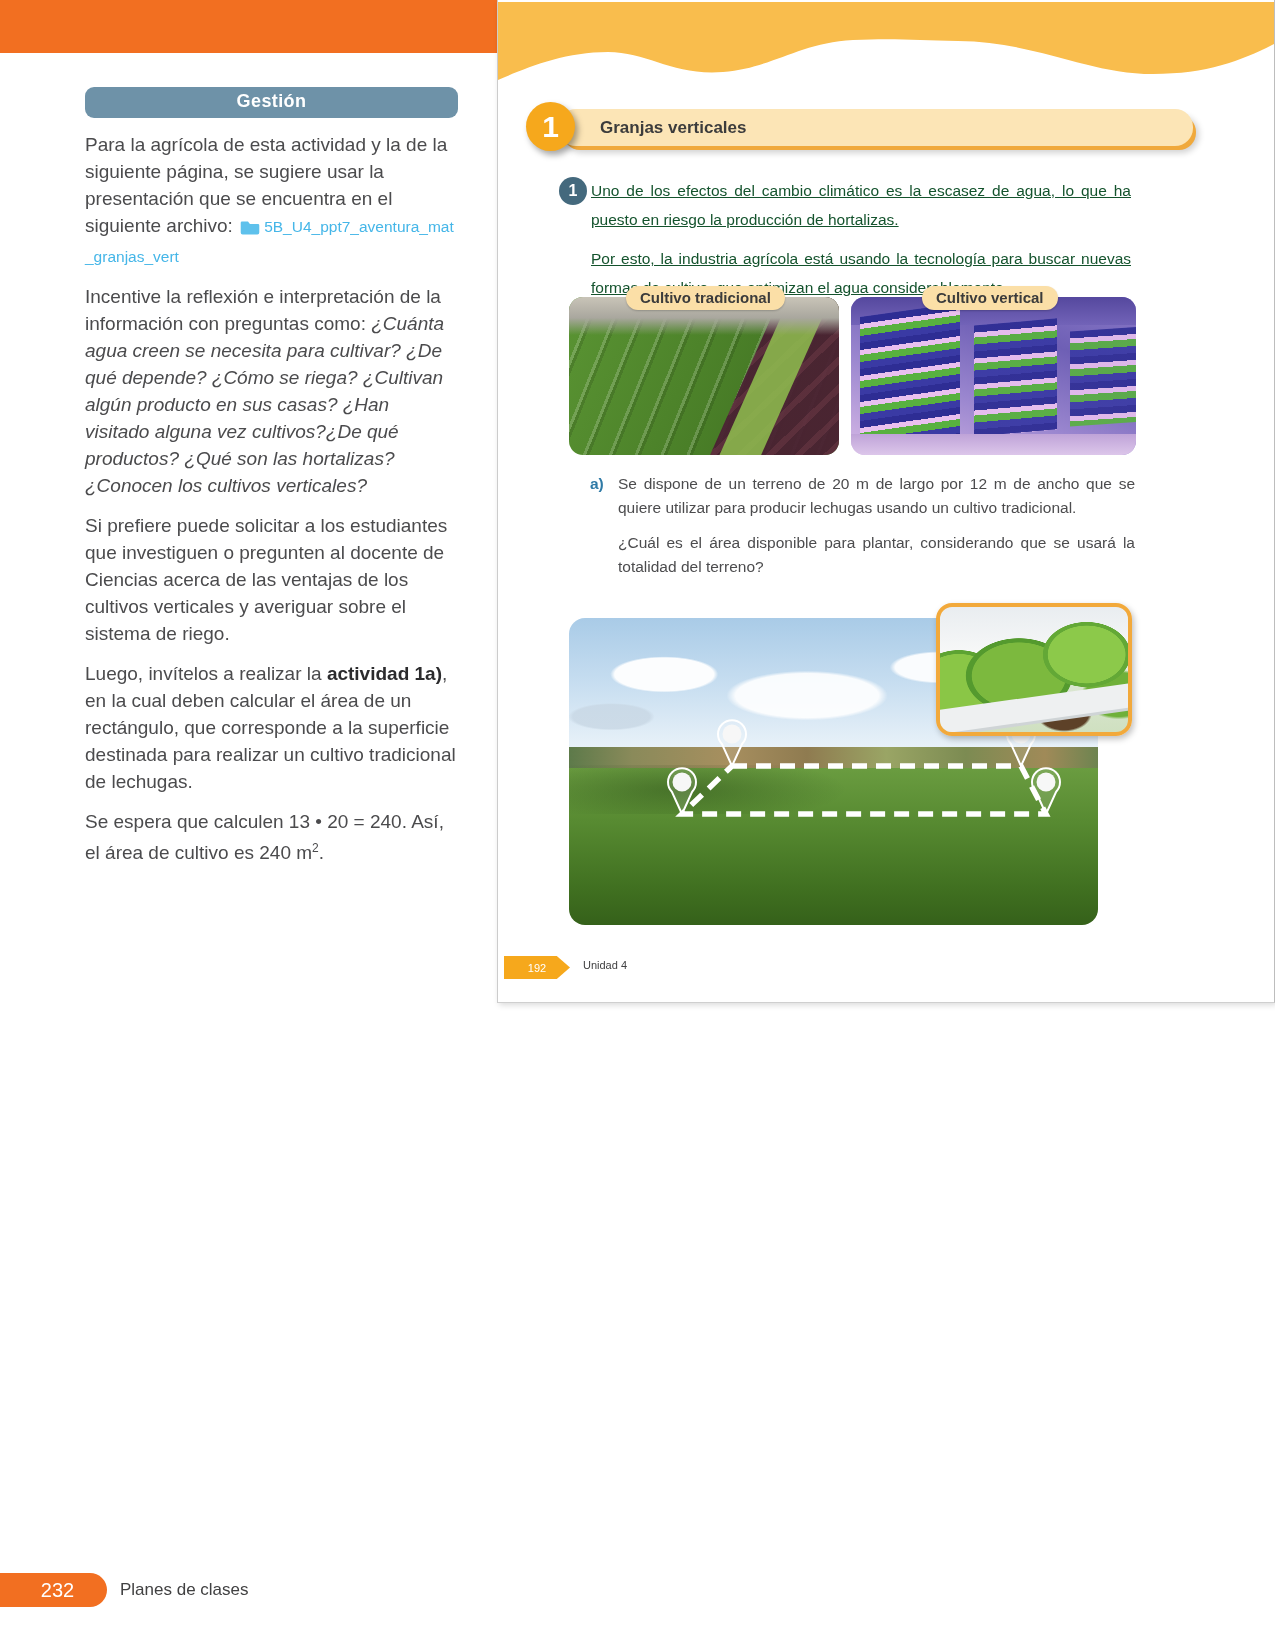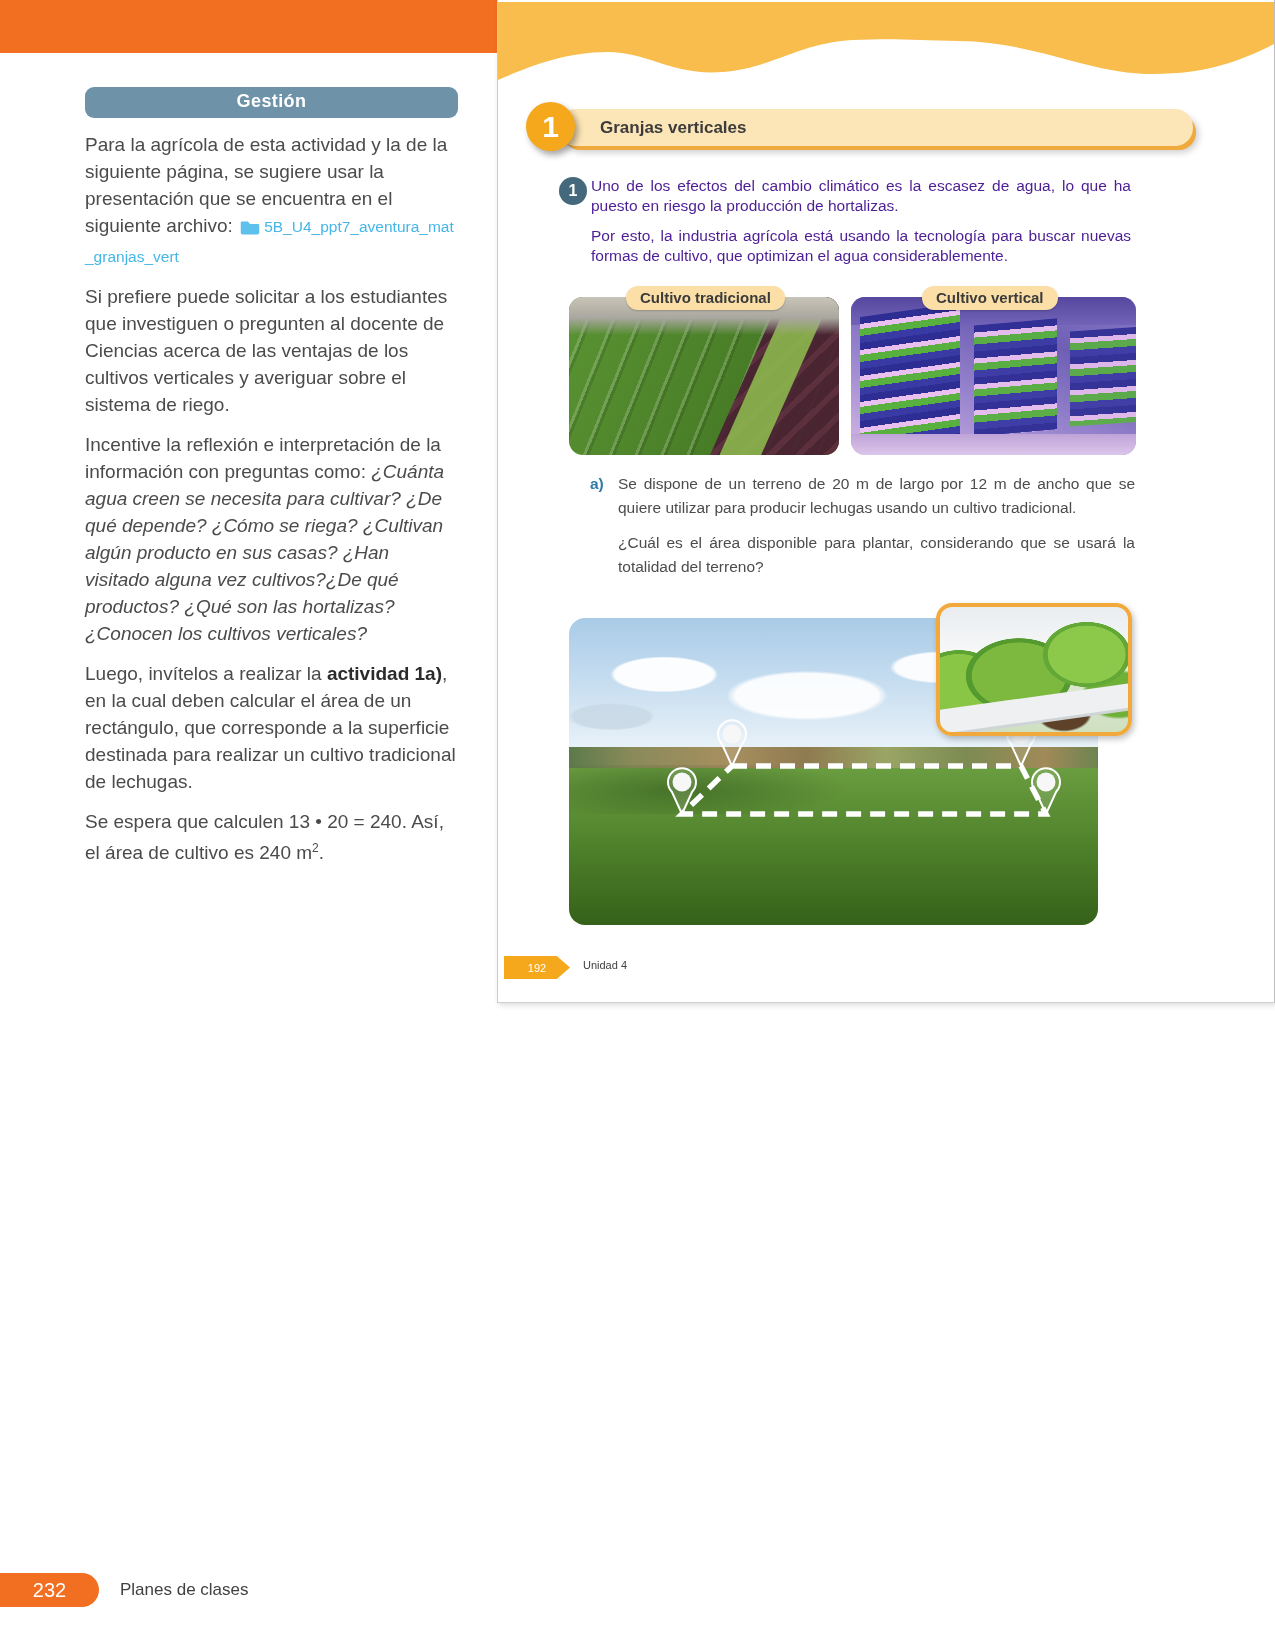--- a/index.html
+++ b/index.html
@@ -30,22 +30,22 @@
     background:#f6a81c;color:#fff;font-weight:bold;font-size:30px;display:flex;align-items:center;
     justify-content:center;box-shadow:3px 4px 6px rgba(0,0,0,.35);z-index:3;}
   .banner-pill{position:absolute;left:60px;top:109px;width:635px;height:37px;background:#fce5b6;
     border-radius:18px;box-shadow:4px 5px 0 -1px #f0a93c,6px 7px 6px rgba(0,0,0,.18);z-index:2;
     display:flex;align-items:center;padding-left:42px;box-sizing:border-box;
     font-weight:bold;font-size:17px;color:#3c3c3c;}
 
   .item-circle{position:absolute;left:61px;top:177px;width:28px;height:28px;border-radius:50%;
     background:#44697d;color:#fff;font-size:16px;font-weight:bold;display:flex;
     align-items:center;justify-content:center;}
-  .item-text{position:absolute;left:93px;top:176px;width:540px;font-size:15.5px;line-height:20px;
-    color:#4c1d95;text-align:justify;}
+  .item-text{position:absolute;left:93px;top:176px;width:540px;font-size:15.5px;line-height:29px;
+    color:#14532d;text-align:justify;text-decoration:underline;}
   .item-text p{margin:0 0 10px;}
 
   .img-label{position:absolute;top:286px;background:#fbdfa7;border-radius:13px;padding:3px 14px 4px;
     font-weight:bold;font-size:15px;color:#3b3b3b;z-index:4;box-shadow:0 1px 2px rgba(0,0,0,.2);}
   .crop-img{position:absolute;top:297px;height:158px;border-radius:14px;overflow:hidden;}
   .img-trad{left:71px;width:270px;background:linear-gradient(115deg,#5a9433 0%,#4a7f28 55%,#3c6b20 100%);}
   .trad-rows{position:absolute;inset:0;
     background:repeating-linear-gradient(112deg,rgba(255,255,255,.18) 0 3px,rgba(0,0,0,.12) 3px 6px,transparent 6px 24px);}
   .trad-maroon{position:absolute;right:-30px;top:-10px;width:46%;height:130%;transform:rotate(24deg);
     background:repeating-linear-gradient(112deg,#4a2132 0 14px,#5d2c3d 14px 20px);opacity:.95;}
@@ -102,42 +102,42 @@
     transform:rotate(-8deg);box-shadow:0 3px 0 #cfd4d6;}
 
   .page-num-tag{position:absolute;left:6px;top:956px;width:66px;height:23px;background:#f6a81c;
     color:#fff;font-size:11px;display:flex;align-items:center;justify-content:center;
     clip-path:polygon(0 0,80% 0,100% 50%,80% 100%,0 100%);}
   .unit-label{position:absolute;left:85px;top:959px;font-size:11px;color:#414142;}
 
   
   .footer-pill{position:absolute;left:0;top:1573px;width:99px;height:34px;background:#f26f21;
     border-radius:0 17px 17px 0;color:#fff;font-size:20px;display:flex;align-items:center;
-    justify-content:center;}
+    justify-content:center;padding-left:8px;}
   .footer-label{position:absolute;left:120px;top:1573px;height:34px;display:flex;align-items:center;
     font-size:17px;color:#414142;}
 </style>
 </head>
 <body>
 
 <div id="canvas">
 
   <div class="top-bar"></div>
 
   <div class="left-col">
     <div class="gestion-header">Gestión</div>
 
 
     <p><span>Para la agrícola de esta actividad y la de la siguiente página, se sugiere usar la presentación que se encuentra en el siguiente archivo: </span><span class="folder-icon"><svg width="20" height="16" viewBox="0 0 24 20">
             <path d="M2 3 h7.5 l2.4 3.2 H22 a1.6 1.6 0 0 1 1.6 1.6 V17 a2.4 2.4 0 0 1 -2.4 2.4 H2.8 A2.4 2.4 0 0 1 .4 17 V4.6 A1.6 1.6 0 0 1 2 3 Z" fill="#5ec1ec"></path>
           </svg></span><a href="#" class="file-link">5B_U4_ppt7_aventura_mat_granjas_vert</a></p>
 
+    <p><span>Incentive la reflexión e interpretación de la información con preguntas como: </span><span class="i">¿Cuánta agua creen se necesita para cultivar? ¿De qué depende? ¿Cómo se riega? ¿Cultivan algún producto en sus casas? ¿Han visitado alguna vez cultivos?¿De qué productos? ¿Qué son las hortalizas? ¿Conocen los cultivos verticales?</span></p>
+
     <p>Si prefiere puede solicitar a los estudiantes que investiguen o pregunten al docente de Ciencias acerca de las ventajas de los cultivos verticales y averiguar sobre el sistema de riego.</p>
-
-    <p><span>Incentive la reflexión e interpretación de la información con preguntas como: </span><span class="i">¿Cuánta agua creen se necesita para cultivar? ¿De qué depende? ¿Cómo se riega? ¿Cultivan algún producto en sus casas? ¿Han visitado alguna vez cultivos?¿De qué productos? ¿Qué son las hortalizas? ¿Conocen los cultivos verticales?</span></p>
 
     <p><span>Luego, invítelos a realizar la </span><span class="b">actividad 1a)</span><span>, en la cual deben calcular el área de un rectángulo, que corresponde a la superficie destinada para realizar un cultivo tradicional de lechugas.</span></p>
 
     <p><span>Se espera que calculen 13 • 20 = 240. Así, el área de cultivo es 240 m</span><sup>2</sup><span>.</span></p>
   </div>
 
   <div class="page">
 
     <svg class="wave-svg" width="776" height="100" viewBox="0 0 776 100">
       <path fill="#f9bd4d" d="M0,0 H776 V42

